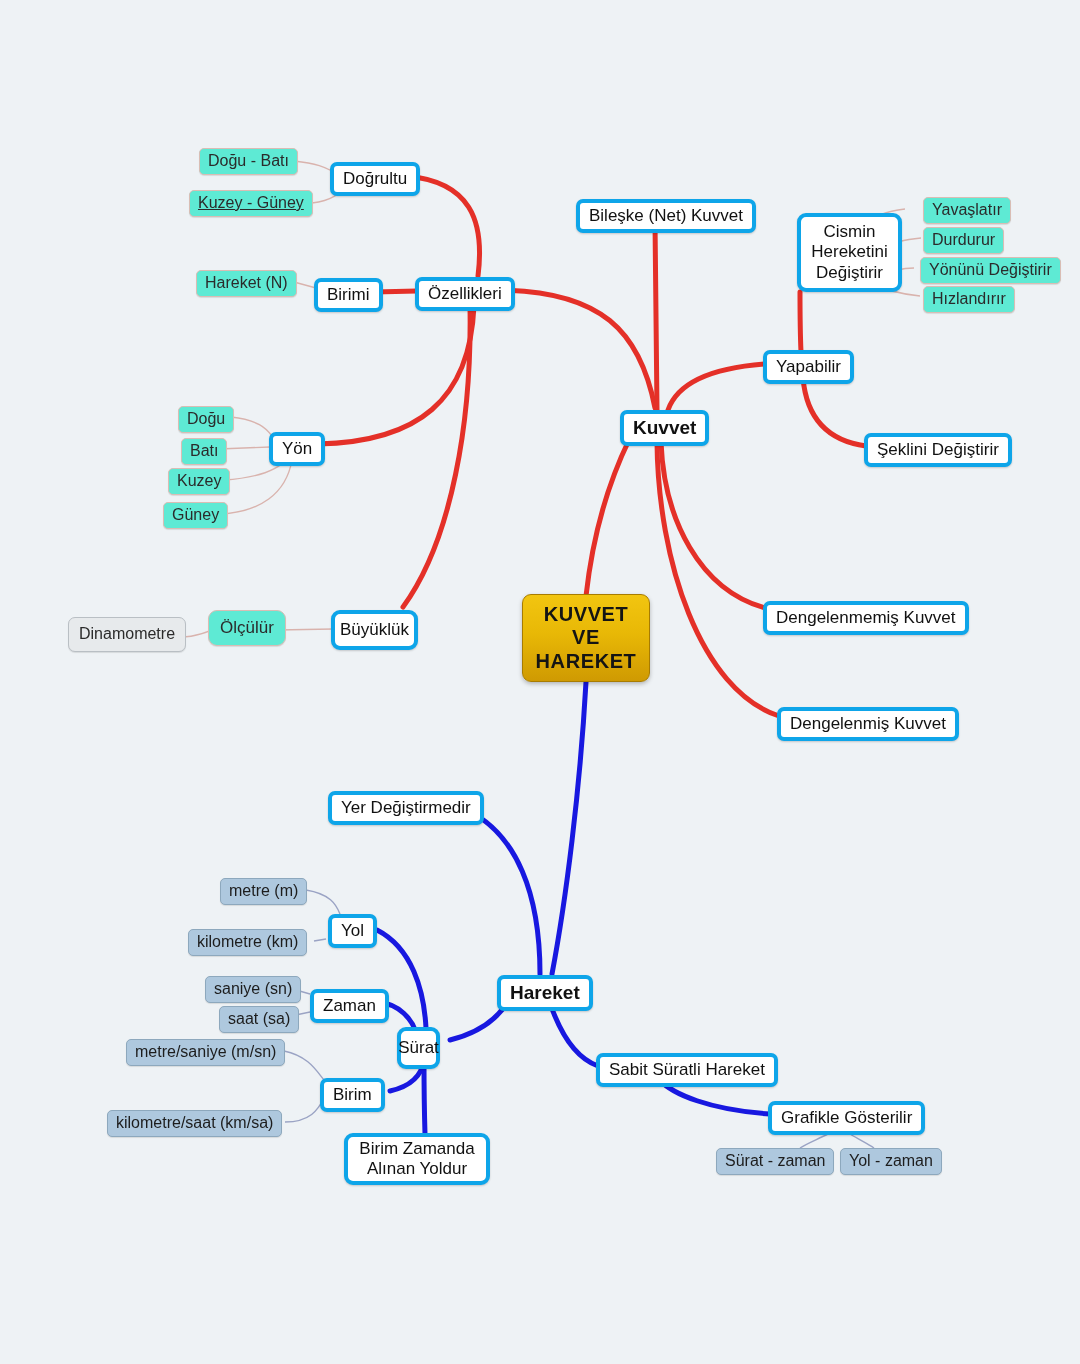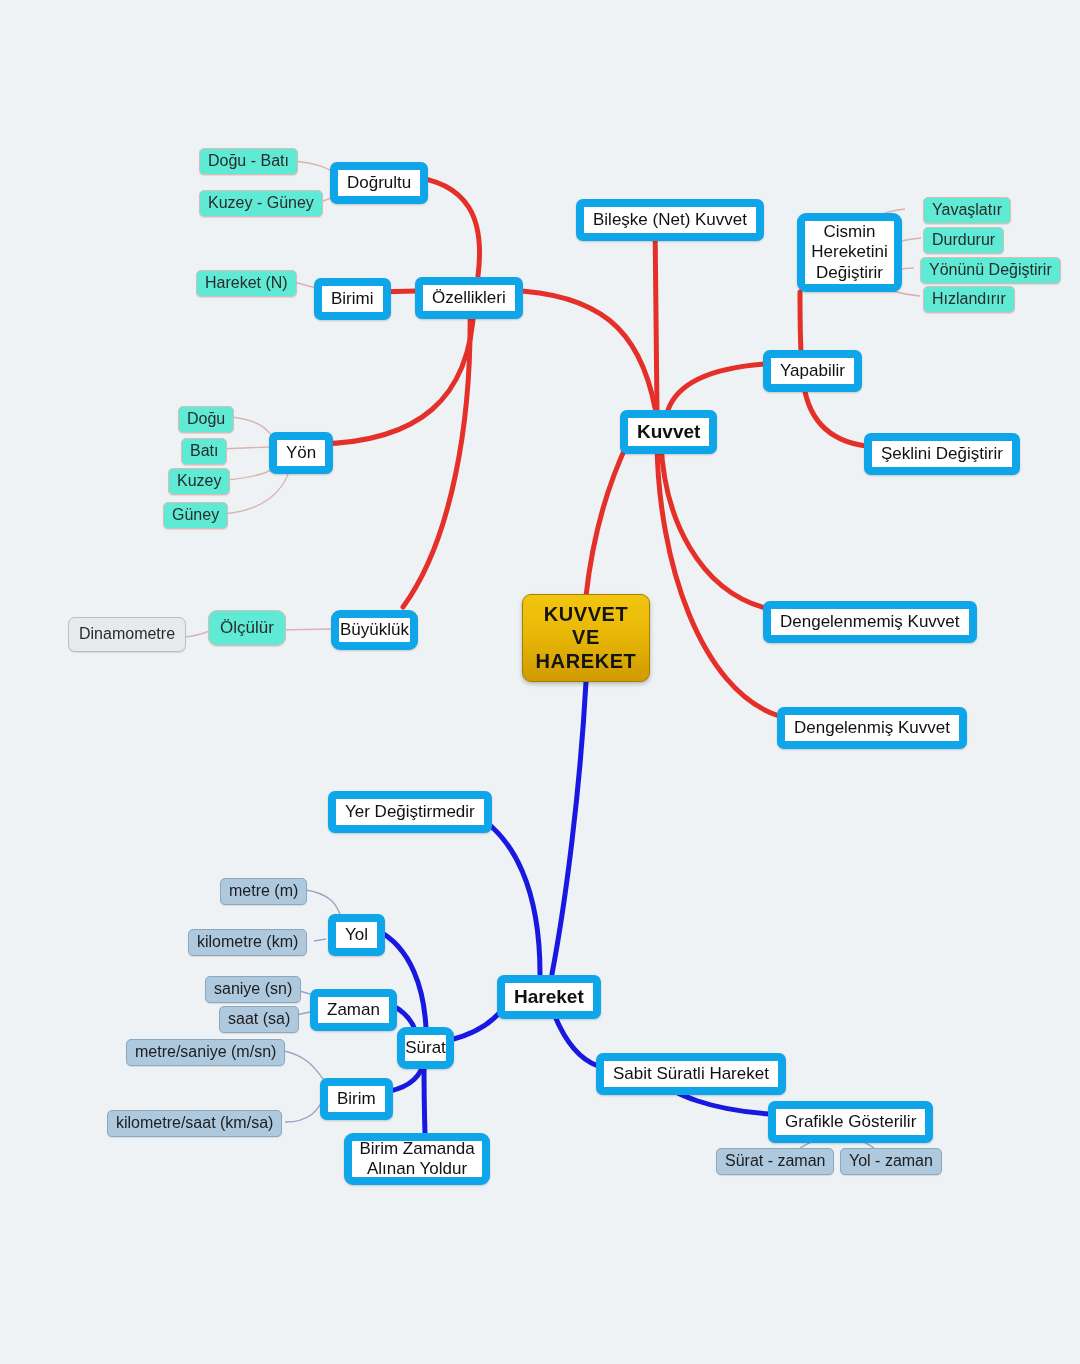--- a/index.html
+++ b/index.html
@@ -18,21 +18,21 @@
     box-sizing:border-box;
     display:flex;align-items:center;justify-content:center;
     text-align:center;
     white-space:pre;
     line-height:1.18;
     z-index:5;
   }
   
   .n-main{
     background:#ffffff;
-    border:8px solid #0ea5e9;
+    border:4px solid #0ea5e9;
     border-radius:7px;
     color:#111;
     font-size:17px;
     padding:3px 9px;
     box-shadow:0 1px 2px rgba(0,0,0,.18);
   }
   .n-main.big{font-size:19px;font-weight:bold;}
   .n-main.multi{padding:6px 11px;border-radius:9px;}
 
   
@@ -157,21 +157,21 @@
       <path d="M289,988 L310,994"></path>
       <path d="M291,1016 L310,1012"></path>
       <path d="M284,1051 C308,1056 316,1070 324,1080"></path>
       <path d="M285,1122 C310,1122 318,1110 324,1098"></path>
       <path d="M828,1134 C816,1140 806,1144 800,1148"></path>
       <path d="M850,1134 C860,1140 868,1144 874,1148"></path>
     </g>
   </svg>
 
   <div class="node n-pink" style="left:199px;top:148px;">Doğu - Batı</div>
-  <div class="node n-pink" style="left:199px;top:190px;">Kuzey - Güney</div>
+  <div class="node n-pink" style="left:189px;top:190px;text-decoration:underline;">Kuzey - Güney</div>
   <div class="node n-main" style="left:330px;top:162px;">Doğrultu</div>
 
   <div class="node n-pink" style="left:196px;top:270px;">Hareket (N)</div>
   <div class="node n-main" style="left:314px;top:278px;">Birimi</div>
   <div class="node n-main" style="left:415px;top:277px;">Özellikleri</div>
 
   <div class="node n-main" style="left:576px;top:199px;">Bileşke (Net) Kuvvet</div>
 
   <div class="node n-main multi" style="left:797px;top:213px;width:105px;height:79px;">Cismin
 Hereketini
@@ -206,21 +206,21 @@
 
   <div class="node n-blue" style="left:220px;top:878px;">metre (m)</div>
   <div class="node n-main" style="left:328px;top:914px;">Yol</div>
   <div class="node n-blue" style="left:188px;top:929px;">kilometre (km)</div>
 
   <div class="node n-blue" style="left:205px;top:976px;">saniye (sn)</div>
   <div class="node n-main" style="left:310px;top:989px;">Zaman</div>
   <div class="node n-blue" style="left:219px;top:1006px;">saat (sa)</div>
 
   <div class="node n-blue" style="left:126px;top:1039px;">metre/saniye (m/sn)</div>
-  <div class="node n-main multi" style="left:397px;top:1027px;width:57px;height:42px;">Sürat</div>
+  <div class="node n-main multi" style="left:397px;top:1027px;width:43px;height:42px;">Sürat</div>
   <div class="node n-main" style="left:320px;top:1078px;">Birim</div>
   <div class="node n-blue" style="left:107px;top:1110px;">kilometre/saat (km/sa)</div>
 
   <div class="node n-main multi" style="left:344px;top:1133px;width:146px;height:52px;">Birim Zamanda
 Alınan Yoldur</div>
 
   <div class="node n-main big" style="left:497px;top:975px;">Hareket</div>
   <div class="node n-main" style="left:596px;top:1053px;">Sabit Süratli Hareket</div>
   <div class="node n-main" style="left:768px;top:1101px;">Grafikle Gösterilir</div>
   <div class="node n-blue" style="left:716px;top:1148px;">Sürat - zaman</div>

